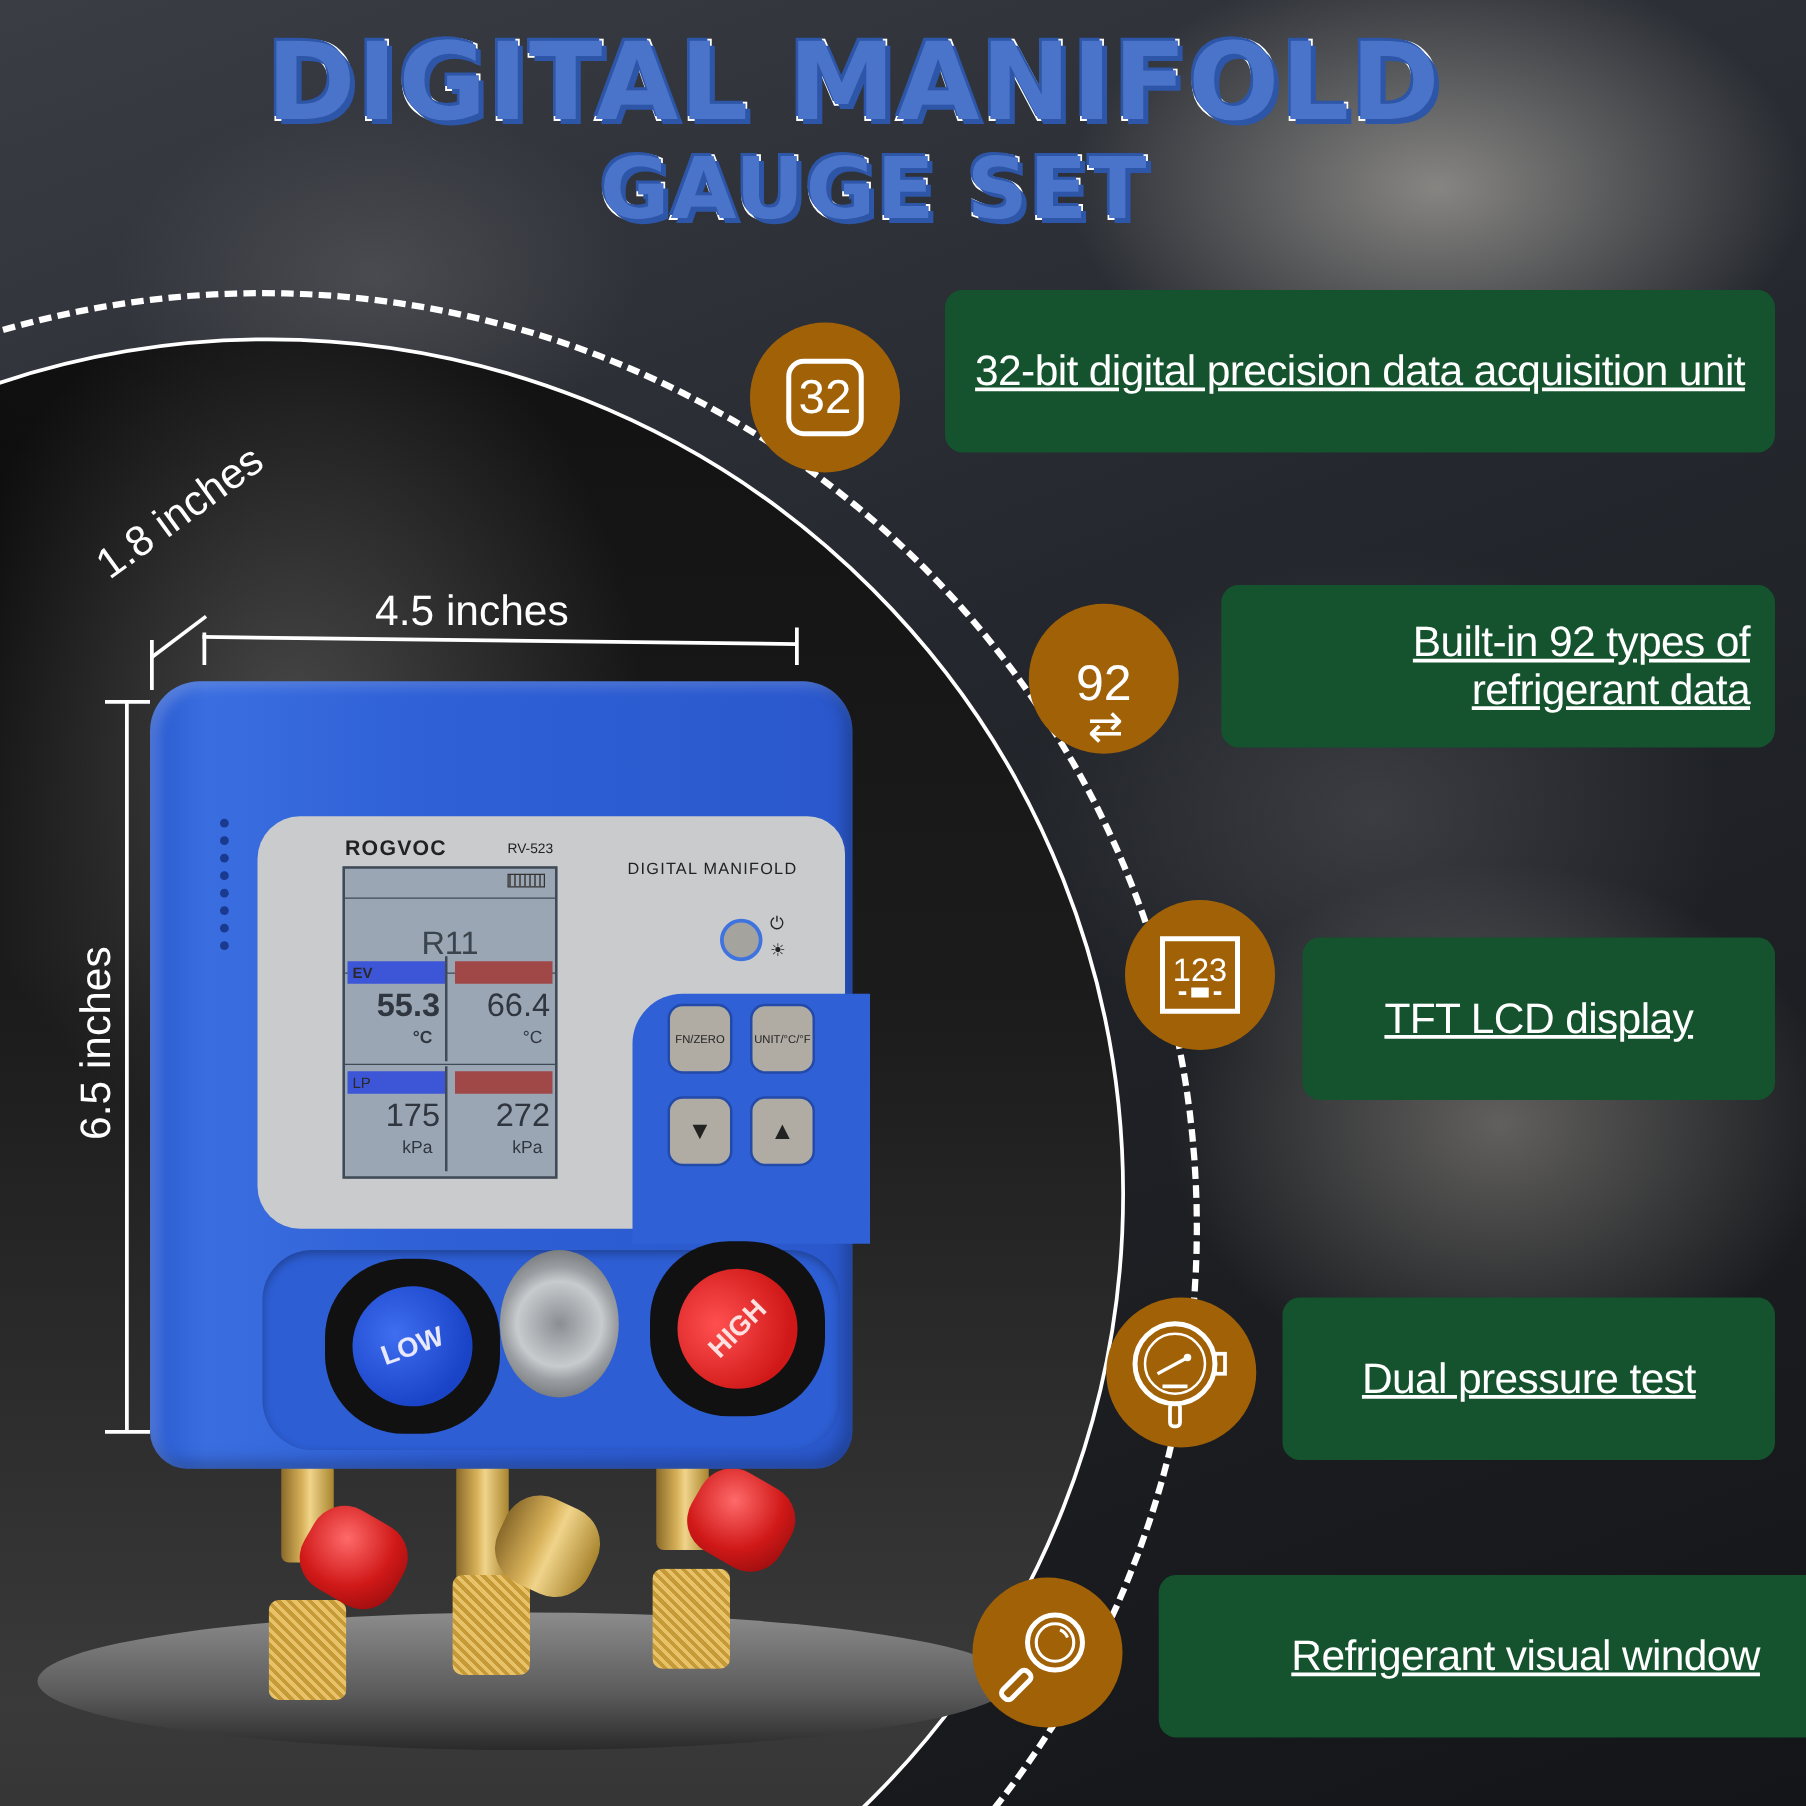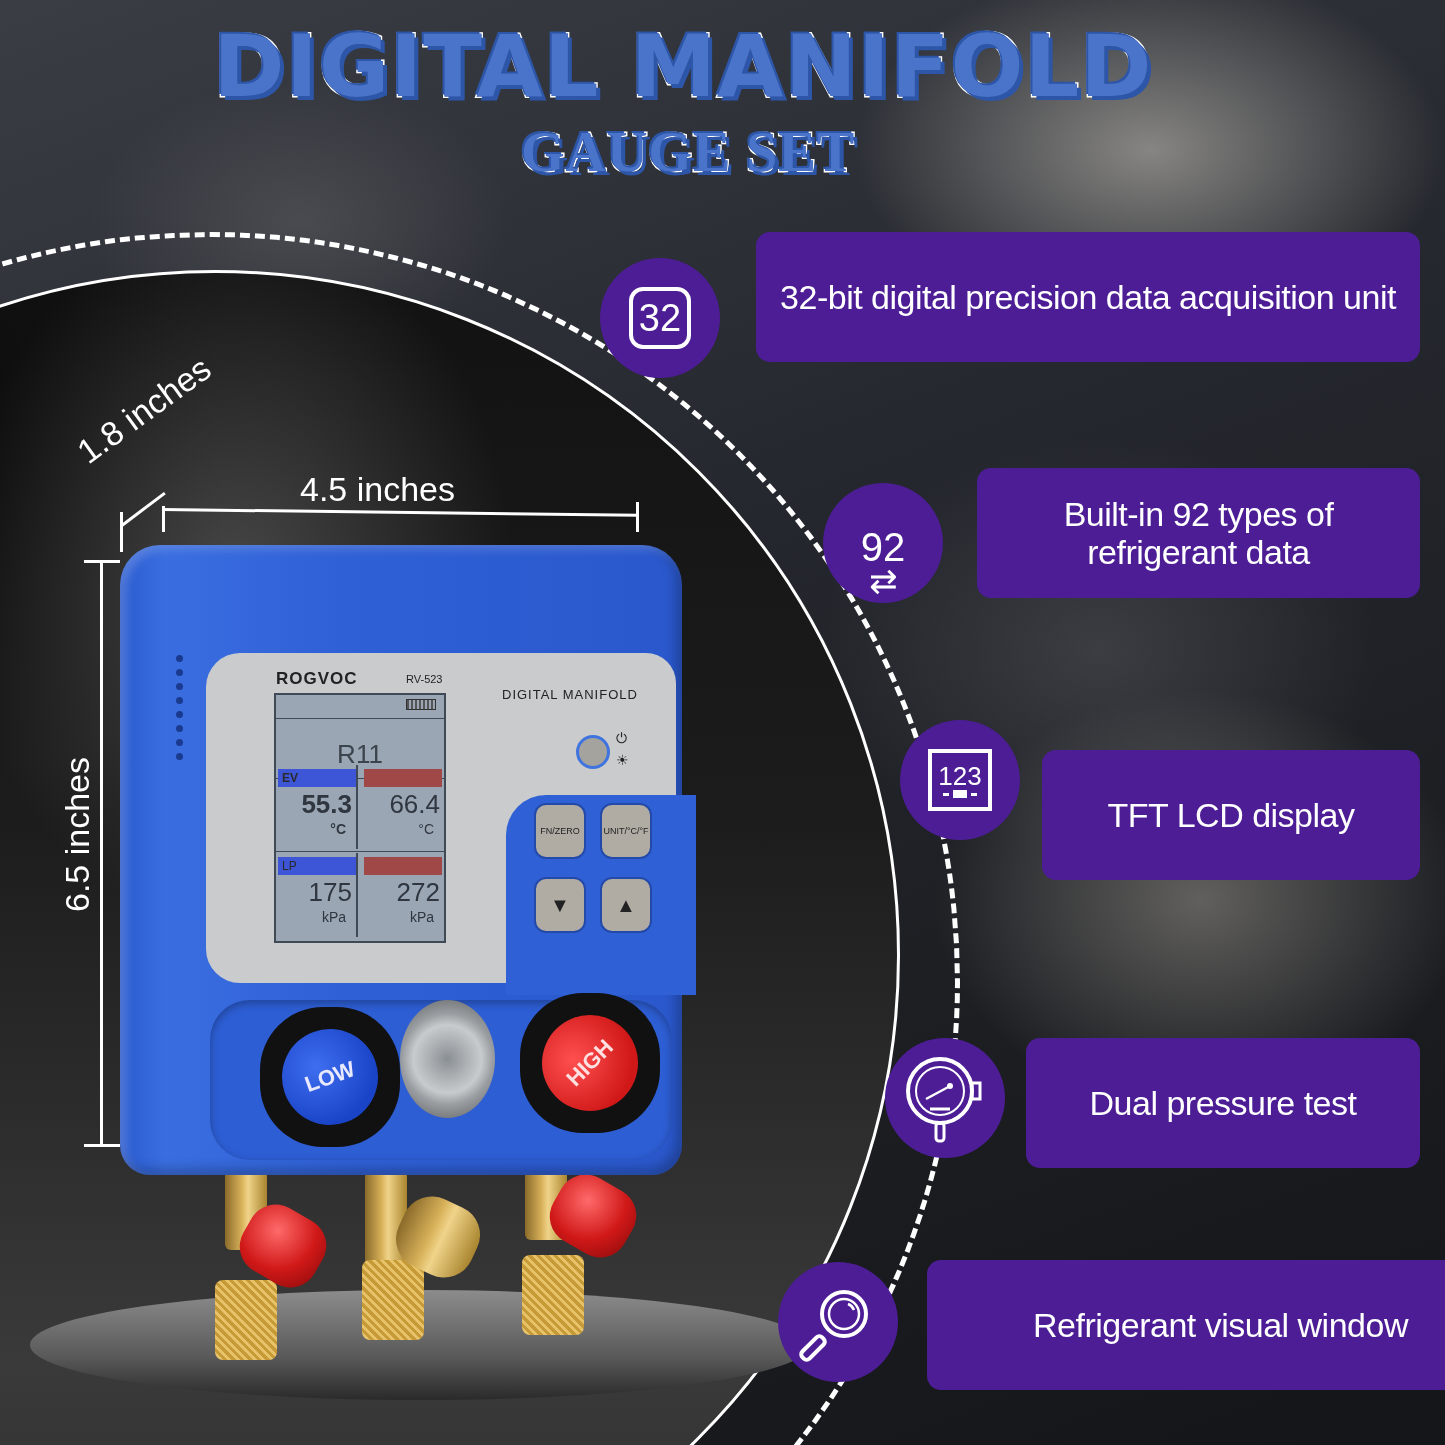--- a/index.html
+++ b/index.html
@@ -18,21 +18,21 @@
   
   .title {
     position: absolute; left: 0; width: 1366px; text-align: center;
     font-family: "DejaVu Sans", sans-serif; font-weight: bold;
     color: #4a74c9; letter-spacing: 1px;
     -webkit-text-stroke: 3px #ffffff;
     paint-order: stroke fill;
     text-shadow: 0 0 0 #2a4a96, 4px 4px 0 #2d56a8, -2px -2px 0 #2d56a8;
   }
   .title-1 { top: 18px; font-size: 86px; line-height: 96px; left: 0; width: 1366px; }
-  .title-2 { top: 104px; font-size: 56px; line-height: 96px; left: 5px; width: 1366px; font-family: Liberation Serif, serif; }
+  .title-2 { top: 104px; font-size: 68px; line-height: 96px; left: 16px; width: 1366px; }
 
   
   .stage-circle {
     position: absolute; left: -470px; top: 270px;
     width: 1370px; height: 1370px; border-radius: 50%;
     border: 3px solid #ffffff;
     background:
       radial-gradient(ellipse 400px 500px at 700px 300px, rgba(110,110,110,0.55), transparent 70%),
       radial-gradient(ellipse 500px 400px at 400px 200px, #0b0b0c, transparent 75%),
       linear-gradient(180deg, #121212 0%, #1c1c1c 40%, #3a3a3a 80%, #2b2b2b 100%);
@@ -113,27 +113,27 @@
     background: radial-gradient(circle, #8a8f94 0%, #c8cbcd 45%, #9a9ea2 60%, #555 100%);
   }
   .fitting { position: absolute; }
   .brass { background: linear-gradient(90deg, #8a6a2a, #d8b25a 40%, #f0d48a 55%, #a8842e); }
   .knurl { background: repeating-linear-gradient(45deg, #c79a38 0 3px, #e8c268 3px 6px), #d6ae50; border-radius: 8px; }
   .redcap { background: radial-gradient(circle at 35% 35%, #ff6a6a, #d01818 55%, #8a0a0a); border-radius: 28px; }
 
   
   .icon-circle {
     position: absolute; width: 120px; height: 120px; border-radius: 50%;
-    background: #4c1d95; display: flex; align-items: center; justify-content: center;
+    background: #a16207; display: flex; align-items: center; justify-content: center;
   }
   .feature-box {
-    position: absolute; background: #4c1d95; border-radius: 14px;
-    display: flex; align-items: center; justify-content: center; text-align: center;
+    position: absolute; background: #14532d; border-radius: 14px;
+    display: flex; align-items: center; justify-content: center; text-align: right;
     color: #ffffff; font-size: 34px; line-height: 38px;
-    padding: 0 20px; letter-spacing: -0.5px;
+    padding: 0 20px; letter-spacing: -0.5px; text-decoration: underline;
   }
 </style>
 </head>
 <body>
 
 <div class="dashed-ring"></div>
 <div class="stage-circle"></div>
 <div class="pedestal"></div>
 
 <div class="title title-1">DIGITAL MANIFOLD</div>

